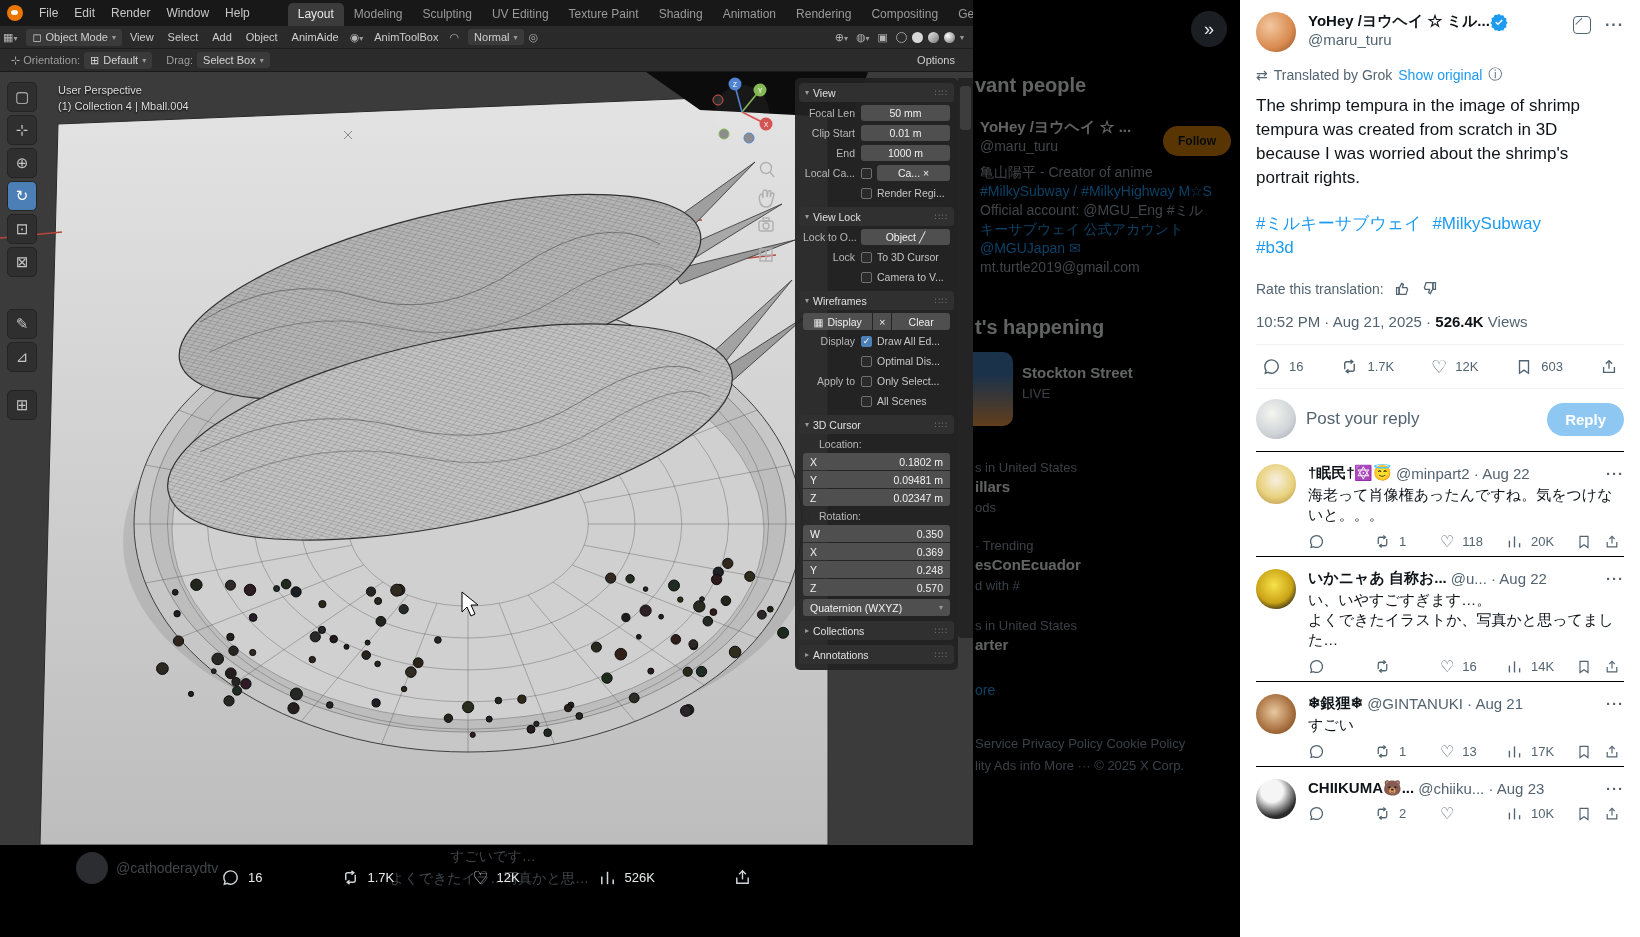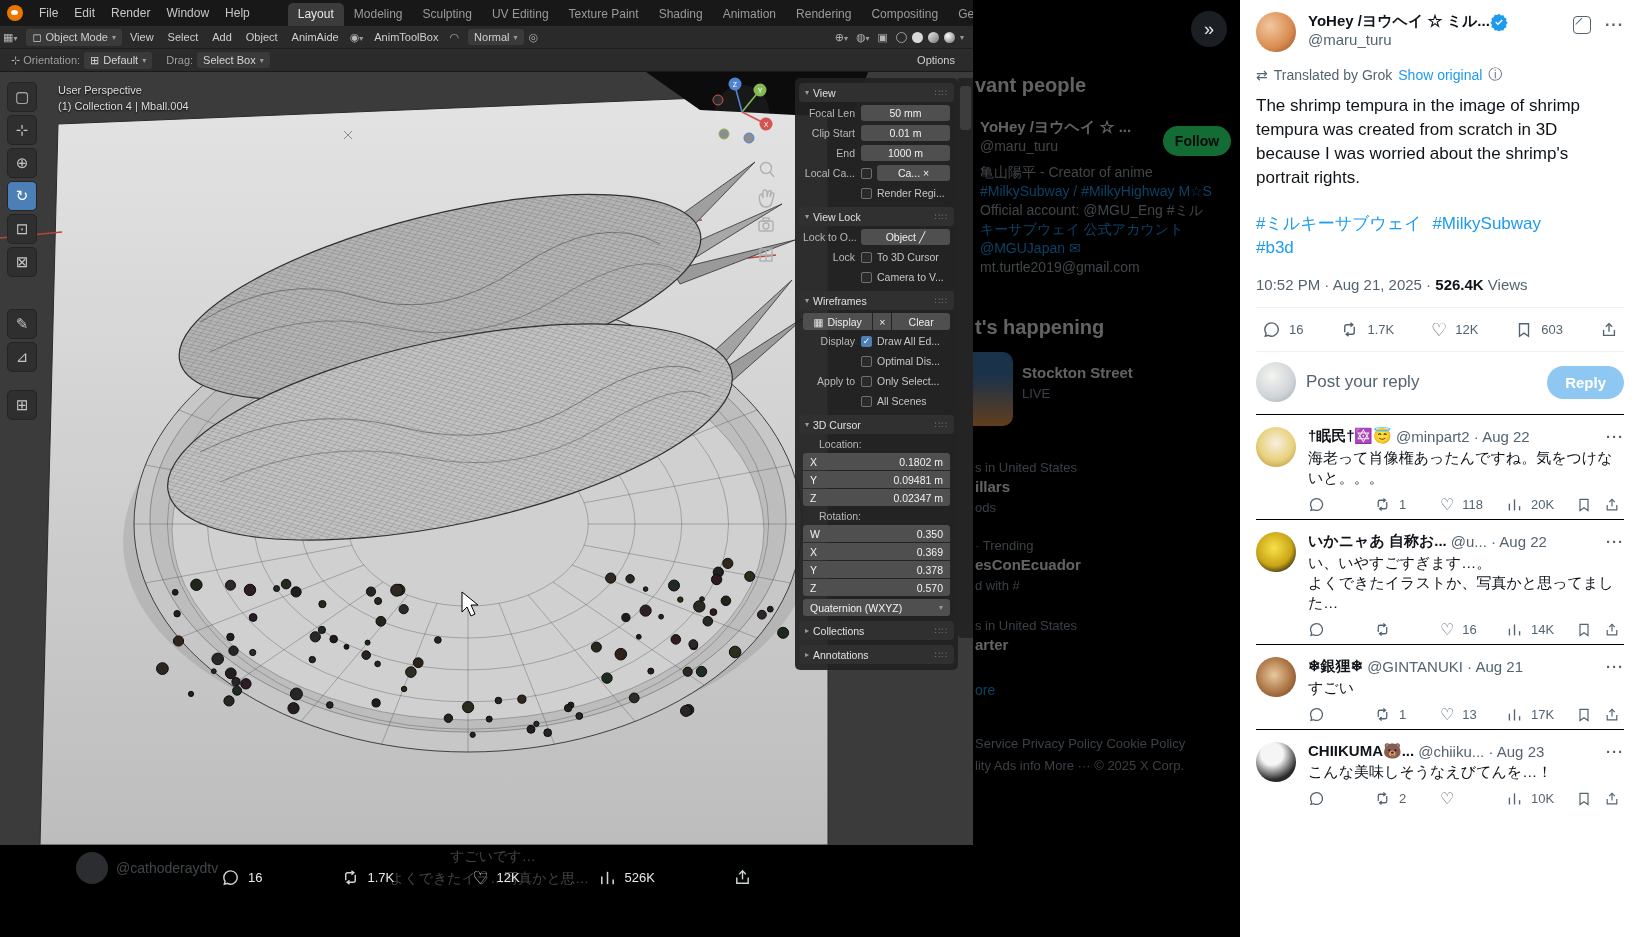--- a/index.html
+++ b/index.html
@@ -9,21 +9,21 @@
   
   .media-region { position:absolute; left:0; top:0; width:1240px; height:937px; background:#000; overflow:hidden; }
 
   
   .dim { position:absolute; opacity:.42; white-space:nowrap; }
   .dim-head { font-size:20px; font-weight:bold; color:#e7e9ea; }
   .dim-gray { color:#9aa4ad; font-size:14px; }
   .dim-small { color:#8b98a5; font-size:13px; }
   .dim-bold { color:#e7e9ea; font-weight:bold; font-size:15px; }
   .dim-blue { color:#1d9bf0; font-size:14px; }
-  .follow-pill { position:absolute; left:1163px; top:126px; width:68px; height:30px; border-radius:15px; background:#22c55e; color:#0f1419; font-weight:bold; font-size:14px; display:flex; align-items:center; justify-content:center; opacity:.55; border:none; }
+  .follow-pill { position:absolute; left:1163px; top:126px; width:68px; height:30px; border-radius:15px; background:#a16207; color:#0f1419; font-weight:bold; font-size:12px; display:flex; align-items:center; justify-content:center; opacity:.55; border:none; }
   .live-thumb { position:absolute; left:973px; top:352px; width:40px; height:74px; border-radius:0 10px 10px 0; background:linear-gradient(#3a6ea5 30%,#d88a3f); opacity:.45; }
   .dim-avatar { position:absolute; left:76px; top:852px; width:32px; height:32px; border-radius:50%; background:#6b7177; opacity:.4; }
 
   .collapse-btn { position:absolute; left:1191px; top:11px; width:36px; height:36px; border-radius:50%; background:#1b1f23; color:#e7e9ea; border:none; font-size:18px; line-height:36px; text-align:center; cursor:pointer; }
 
   
   .blender { position:absolute; left:0; top:0; width:973px; height:845px; background:#3b3b3b; overflow:hidden; }
   .b-topbar { position:absolute; left:0; top:0; width:100%; height:26px; background:#181818; display:flex; align-items:center; font-size:12px; color:#c8c8c8; }
   .b-logo { width:16px; height:16px; border-radius:50%; background:#ea7600; margin:0 8px 0 7px; position:relative; }
   .b-logo::after { content:""; position:absolute; left:4px; top:5px; width:7px; height:5px; border-radius:50%; background:#fff; }
@@ -521,21 +521,21 @@
           <div class="vrow top">
               <span>W</span>
               <span>0.350</span>
             </div>
           <div class="vrow">
               <span>X</span>
               <span>0.369</span>
             </div>
           <div class="vrow">
               <span>Y</span>
-              <span>0.378</span>
+              <span>0.248</span>
             </div>
           <div class="vrow bot">
               <span>Z</span>
               <span>0.570</span>
             </div>
           <div class="vrow dd">
               <span>Quaternion (WXYZ)</span>
               <span class="chev">▾</span>
             </div>
 
@@ -706,20 +706,33 @@
       </div>
 
       <div class="tw-text">The shrimp tempura in the image of shrimp tempura was created from scratch in 3D because I was worried about the shrimp's portrait rights.</div>
 
       <div class="tw-tags">
         <span>#ミルキーサブウェイ</span>
         <span>#MilkySubway</span>
         <span>#b3d</span>
       </div>
 
+      <div class="rate-row">
+        <span>Rate this translation:</span>
+        <svg class="thumb-ic" width="17" height="17" viewBox="0 0 20 20" fill="none" stroke="currentColor" stroke-width="1.5">
+            <path d="M3 9h3v8H3z"></path>
+            <path d="M6 16l2 1h6l2-6-1-2h-5l1-4-2-1-3 6z"></path>
+          </svg>
+        <svg class="thumb-ic" width="17" height="17" viewBox="0 0 20 20" fill="none" stroke="currentColor" stroke-width="1.5">
+            <g transform="rotate(180 10 10)">
+              <path d="M3 9h3v8H3z"></path>
+              <path d="M6 16l2 1h6l2-6-1-2h-5l1-4-2-1-3 6z"></path>
+            </g>
+          </svg>
+      </div>
 
       <div class="stamp"><span>10:52 PM · Aug 21, 2025 · </span><b>526.4K</b><span> Views</span></div>
 
       <div class="hr"></div>
       <div class="acts">
         <span class="act">
             <svg class="ic" width="19" height="19" viewBox="0 0 20 20">
               <path d="M10 3a7 7 0 0 0-7 7c0 1.5.5 2.9 1.3 4L3.5 17l3.2-.9A7 7 0 1 0 10 3z" fill="none" stroke="currentColor" stroke-width="1.5"></path>
             </svg>
             <span>16</span>
@@ -914,21 +927,20 @@
       </div>
 
       <div class="reply">
         <div class="avatar av-r4"></div>
         <div class="r-main">
           <div class="r-head">
             <span class="r-name">CHIIKUMA🐻...</span>
             <span class="r-meta"><span>@chiiku...</span> <span>· Aug 23</span></span>
             <span class="r-more">···</span>
           </div>
-          <div class="r-text">こんな美味しそうなえびてんを…！</div>
           <div class="r-acts">
             <span class="act">
                 <svg class="ic" width="17" height="17" viewBox="0 0 20 20">
                   <path d="M10 3a7 7 0 0 0-7 7c0 1.5.5 2.9 1.3 4L3.5 17l3.2-.9A7 7 0 1 0 10 3z" fill="none" stroke="currentColor" stroke-width="1.5"></path>
                 </svg>
                 <span></span>
               </span>
             <span class="act">
                 <svg class="ic" width="17" height="17" viewBox="0 0 20 20" fill="none" stroke="currentColor" stroke-width="1.5">
                   <path d="M5 13V7a2 2 0 0 1 2-2h6"></path>

